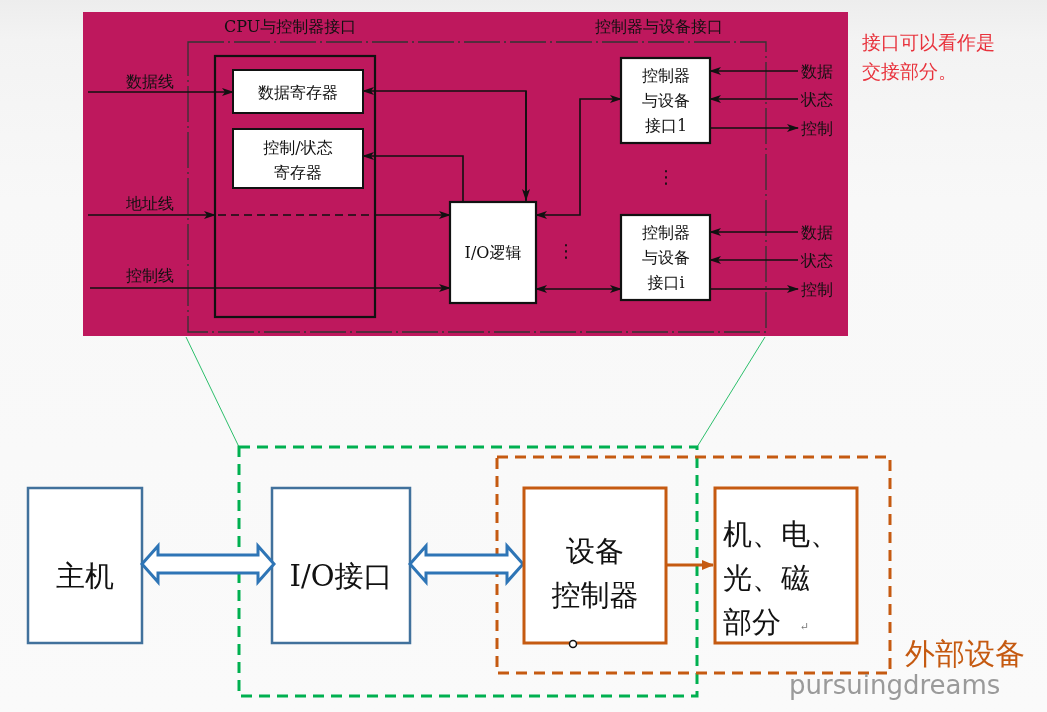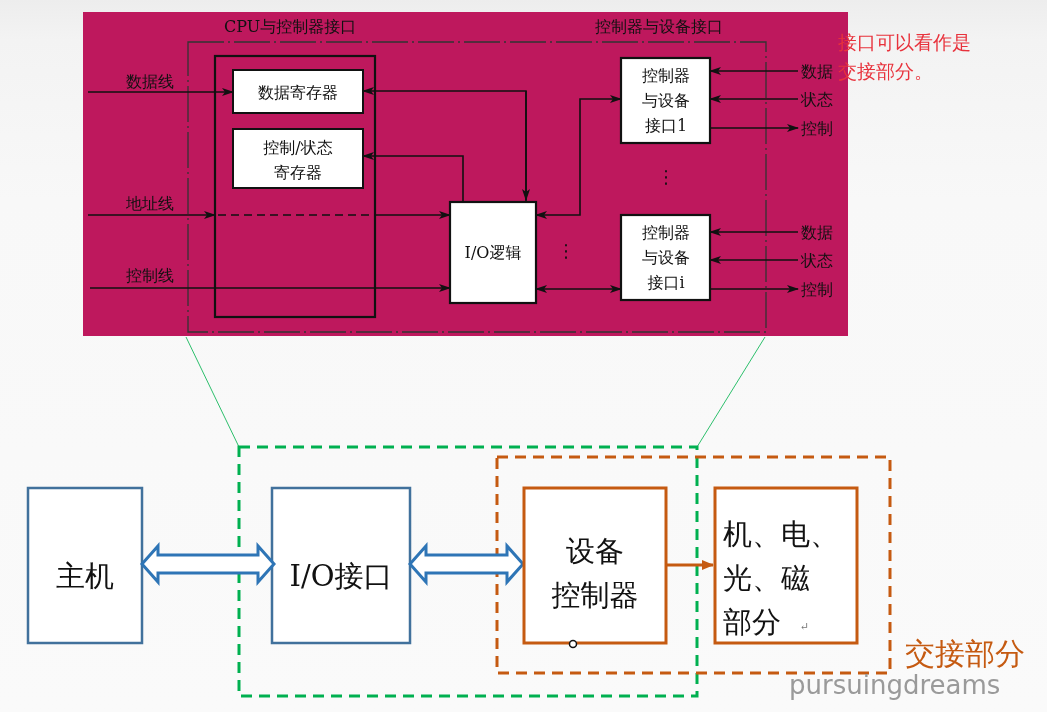--- a/index.html
+++ b/index.html
@@ -5,21 +5,21 @@
   html, body { margin:0; padding:0; }
   body {
     width:1047px; height:712px; position:relative; overflow:hidden;
     background: linear-gradient(#ededed 0px, #f3f3f3 40px, #f8f8f8 200px, #fafafa 712px);
     font-family: "DejaVu Serif", serif;
   }
   .abs { position:absolute; }
   #top-figure { left:83px; top:12px; width:765px; height:324px; background:#be185d;text-decoration:underline; }
   svg text { font-family: "DejaVu Serif", serif; fill:#111; }
   .note {
-    left:838px; top:28px; width:180px; color:#e8323c;
+    left:862px; top:28px; width:180px; color:#e8323c;
     font-family: "DejaVu Sans", sans-serif; font-size:19px; line-height:29px;
   }
   .ext-label {
     left:905px; top:634px; color:#c55a11; font-family:"DejaVu Sans", sans-serif; font-size:30px;
   }
   .watermark {
     left:789px; top:670px; color:#9a9a9a; font-family:"DejaVu Sans", sans-serif; font-size:26px;
     letter-spacing:0px;
   }
 </style>
@@ -135,14 +135,14 @@
 
   <line x1="666" y1="565" x2="713" y2="565" stroke="#c55a11" stroke-width="3" marker-end="url(#oa)"></line>
 
   <rect x="715" y="488" width="142" height="155" fill="#fff" stroke="#c55a11" stroke-width="3"></rect>
   <text x="723" y="544" font-size="29">机、电、</text>
   <text x="723" y="588" font-size="29">光、磁</text>
   <text x="723" y="632" font-size="29">部分</text>
   <text x="800" y="630" font-size="11" fill="#777" style="fill:#777">↵</text>
 </svg>
 
-<div class="abs ext-label">交接部分</div>
+<div class="abs ext-label">外部设备</div>
 <div class="abs watermark">pursuingdreams</div>
 
 </body></html>

